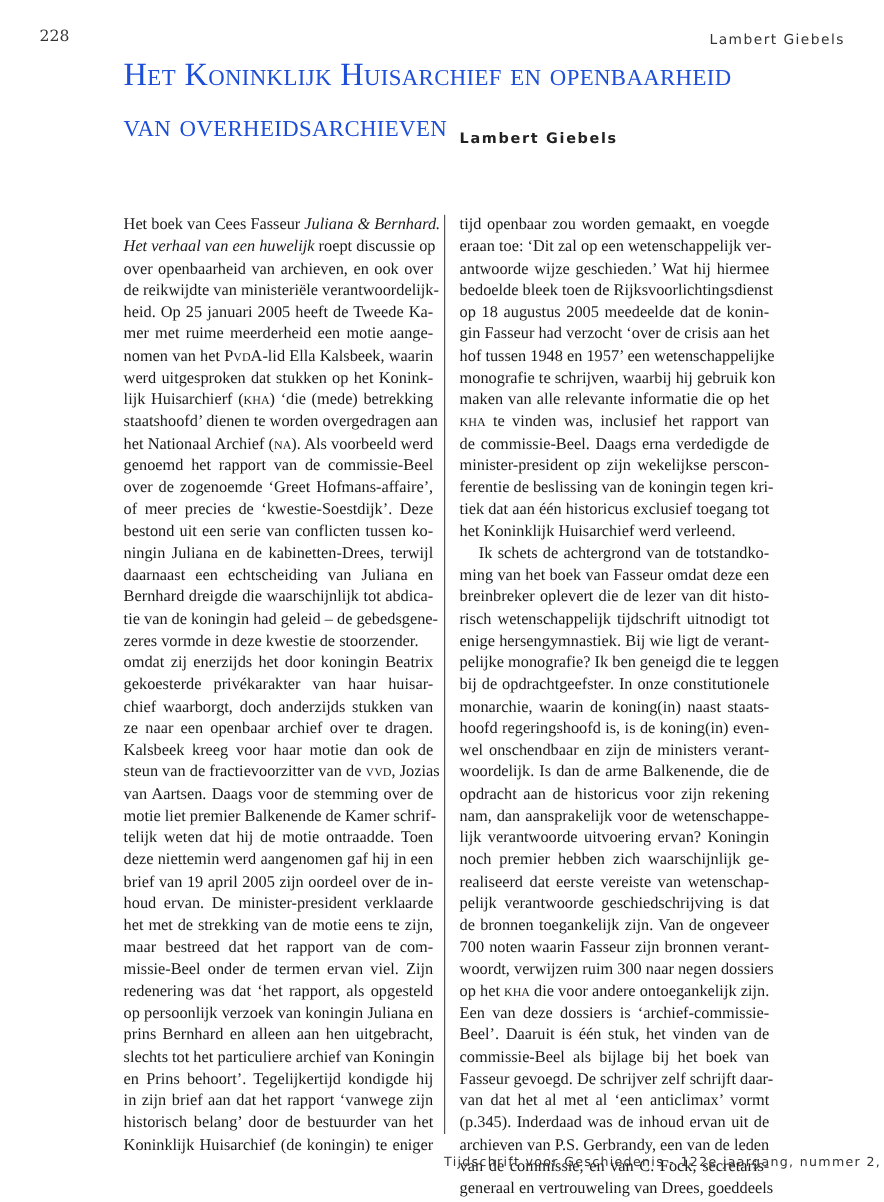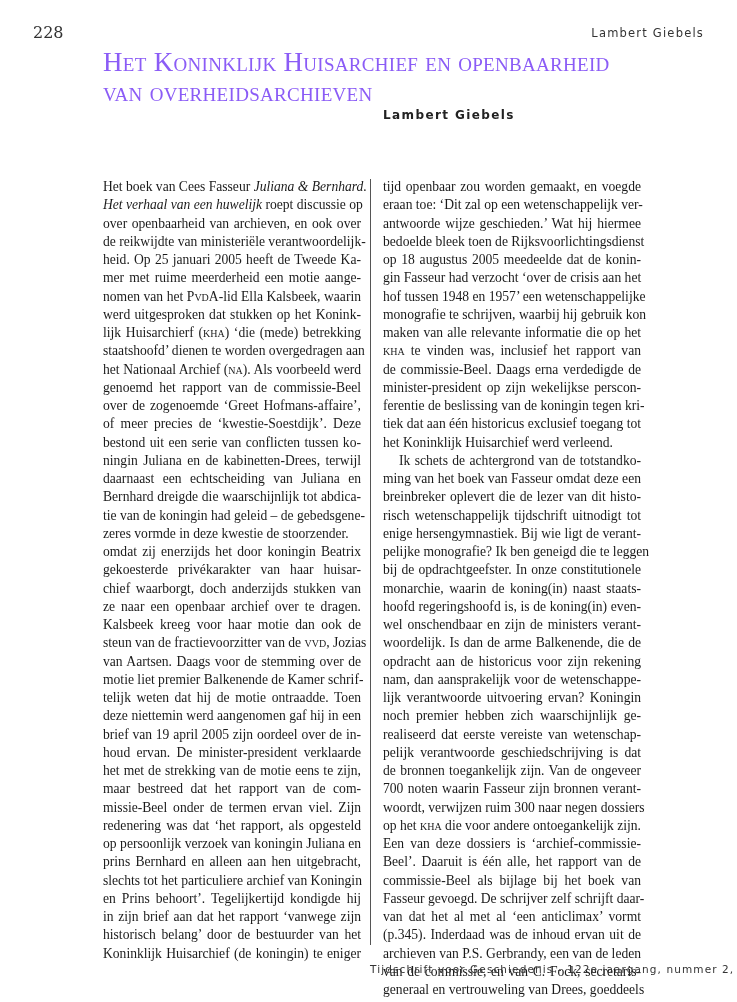--- a/index.html
+++ b/index.html
@@ -1,21 +1,21 @@
 <!DOCTYPE html>
 <html><head>
   <meta charset="utf-8">
   <style>
     html, body { margin: 0; padding: 0; background: #ffffff; }
     body { width: 737px; height: 1002px; position: relative; overflow: hidden; color: #1a1a1a; }
-    .page-number { position: absolute; left: 33px; top: 23px; font-family: "DejaVu Serif", serif; font-size: 16px; color: #333; }
+    .page-number { position: absolute; left: 33px; top: 23px; font-family: "DejaVu Serif", serif; font-size: 13px; color: #333; }
     .running-head { position: absolute; right: 33px; top: 26px; font-family: "DejaVu Sans", sans-serif; font-size: 11.5px; letter-spacing: 1.2px; color: #333; }
-    .title { position: absolute; left: 103px; top: 48px; width: 560px; font-family: "Liberation Serif", serif; color: #8b5cf6; margin: 0; font-weight: normal; }
+    .title { position: absolute; left: 103px; top: 48px; width: 560px; font-family: "Liberation Serif", serif; color: #1d4ed8; margin: 0; font-weight: normal; }
     .title .line1 { display: block; font-size: 27px; line-height: 28px; font-variant: small-caps; letter-spacing: 0.3px; white-space: nowrap; }
-    .title .line2 { display: block; font-size: 27px; line-height: 28px; font-variant: small-caps; letter-spacing: 0.3px; margin-top: 2px; white-space: nowrap; }
+    .title .line2 { display: block; font-size: 27px; line-height: 28px; font-variant: small-caps; letter-spacing: 0.3px; margin-top: 14px; white-space: nowrap; }
     .byline { position: absolute; left: 383px; top: 108px; font-family: "DejaVu Sans", sans-serif; font-weight: bold; font-size: 12px; letter-spacing: 1.4px; color: #222; }
     .column { position: absolute; top: 178px; width: 258px; font-family: "Liberation Serif", serif; font-size: 13.6px; line-height: 18.25px; text-align: justify; hyphens: manual; color: #1a1a1a; }
     .column .ln { display: block; white-space: nowrap; text-align: justify; text-align-last: justify; height: 18.25px; overflow: visible; }
     .column .ln.last { text-align-last: left; }
     .column .ln.indent { padding-left: 16px; }
     #col-left { left: 103px; }
     #col-right { left: 383px; }
     .divider { position: absolute; left: 370px; top: 179px; width: 1px; height: 766px; background: #555; }
     .footer { position: absolute; left: 370px; top: 963px; font-family: "DejaVu Sans", sans-serif; font-size: 10.5px; letter-spacing: 1.1px; color: #333; white-space: nowrap; }
     .sc { font-variant: small-caps; }
@@ -112,21 +112,21 @@
       <span class="ln">nam, dan aansprakelijk voor de wetenschappe-</span>
       <span class="ln">lijk verantwoorde uitvoering ervan? Koningin</span>
       <span class="ln">noch premier hebben zich waarschijnlijk ge-</span>
       <span class="ln">realiseerd dat eerste vereiste van wetenschap-</span>
       <span class="ln">pelijk verantwoorde geschiedschrijving is dat</span>
       <span class="ln">de bronnen toegankelijk zijn. Van de ongeveer</span>
       <span class="ln">700 noten waarin Fasseur zijn bronnen verant-</span>
       <span class="ln">woordt, verwijzen ruim 300 naar negen dossiers</span>
       <span class="ln">op het <span class="sc">kha</span> die voor andere ontoegankelijk zijn.</span>
       <span class="ln">Een van deze dossiers is ‘archief-commissie-</span>
-      <span class="ln">Beel’. Daaruit is één alle, het rapport van de</span>
+      <span class="ln">Beel’. Daaruit is één stuk, het vinden van de</span>
       <span class="ln">commissie-Beel als bijlage bij het boek van</span>
       <span class="ln">Fasseur gevoegd. De schrijver zelf schrijft daar-</span>
       <span class="ln">van dat het al met al ‘een anticlimax’ vormt</span>
       <span class="ln">(p.345). Inderdaad was de inhoud ervan uit de</span>
       <span class="ln">archieven van P.S. Gerbrandy, een van de leden</span>
       <span class="ln">van de commissie, en van C. Fock, secretaris-</span>
       <span class="ln">generaal en vertrouweling van Drees, goeddeels</span>
     </div>
 
   <div class="footer">Tijdschrift voor Geschiedenis - 122e jaargang, nummer 2, p. 223-243</div>

